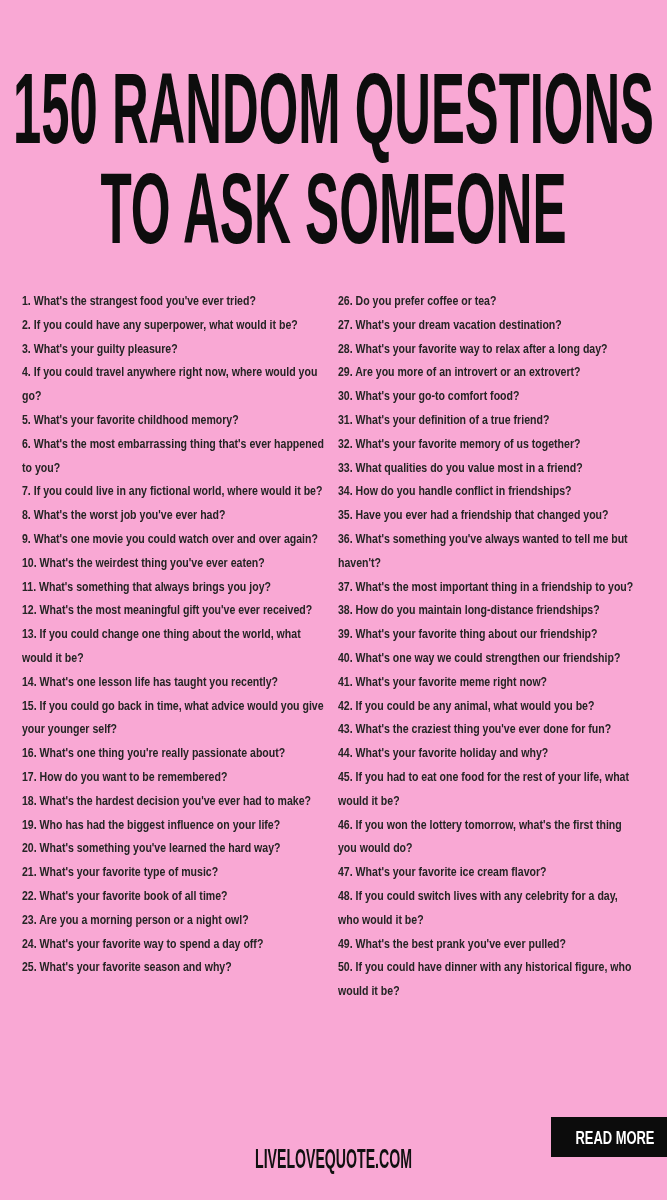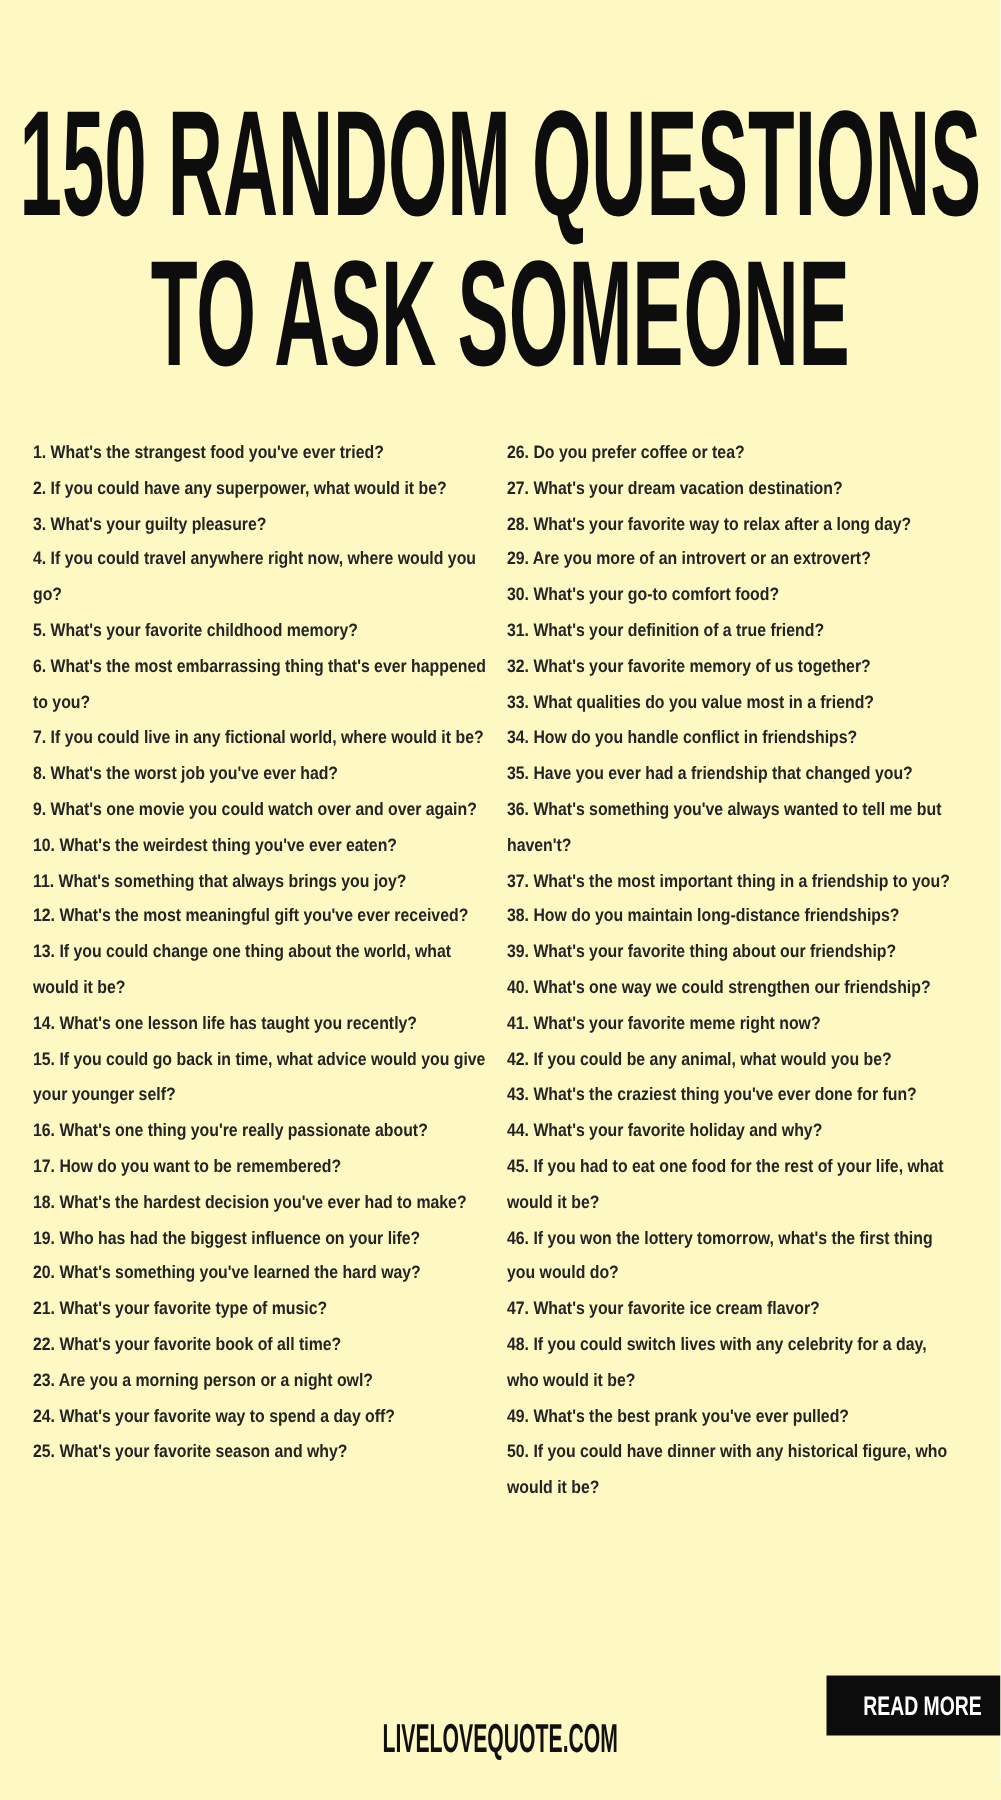--- a/index.html
+++ b/index.html
@@ -1,20 +1,20 @@
 <!DOCTYPE html>
 <html><head>
 <meta charset="utf-8">
 <style>
   html, body { margin: 0; padding: 0; background: #ffffff; }
   .poster {
     position: relative;
     width: 667px;
     height: 1200px;
-    background: #fef9c3;
+    background: #f9a8d4;
     overflow: hidden;
     font-family: "Liberation Sans", sans-serif;
   }
   .title-svg { position: absolute; top: 0; left: 0; display: block; }
   .title-text {
     font-family: "Liberation Sans", sans-serif;
     font-weight: 700;
     fill: #0D0D0D;
   }
   .col {

